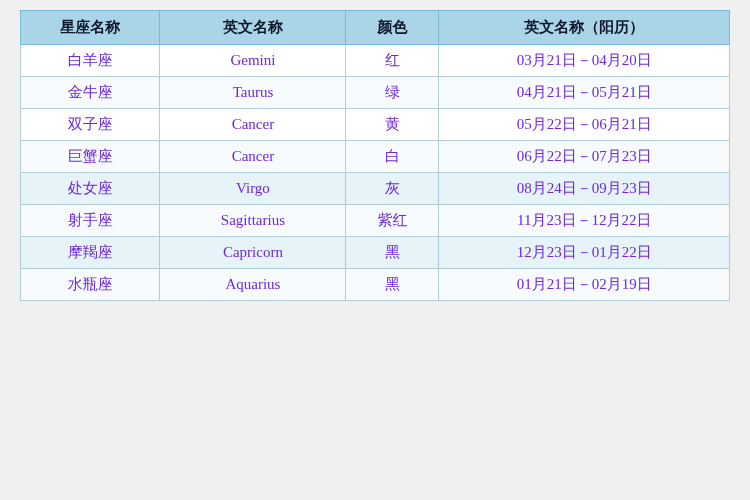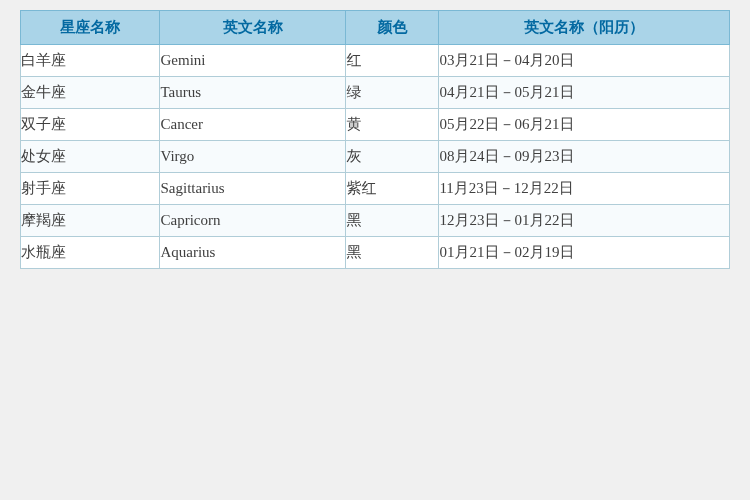--- a/index.html
+++ b/index.html
@@ -23,28 +23,28 @@
       width: 100%;
       border-collapse: collapse;
       background: #fff;
     }
     th {
       background-color: #aad4e8;
       border: 1px solid #7ab8d4;
       padding: 7px 10px;
       text-align: center;
       font-weight: bold;
-      color: #0369a1;
+      color: #0f172a;
       font-size: 15px;
     }
     td {
       border: 1px solid #b0cdd8;
-      padding: 6px 0;
-      text-align: left;
-      color: #404040;
+      padding: 6px 10px;
+      text-align: center;
+      color: #6d28d9;
       font-size: 15px;
       background: #fff;
     }
     tr:nth-child(even) td {
       background: #f7fbfd;
     }
     .highlighted td {
       background: #e6f3f9;
     }
     .col-name { width: 120px; }
@@ -78,20 +78,26 @@
           <td>绿</td>
           <td>04月21日－05月21日</td>
         </tr>
         <tr>
           <td>双子座</td>
           <td>Cancer</td>
           <td>黄</td>
           <td>05月22日－06月21日</td>
         </tr>
         <tr class="highlighted">
+          <td>巨蟹座</td>
+          <td>Cancer</td>
+          <td>白</td>
+          <td>06月22日－07月23日</td>
+        </tr>
+        <tr class="highlighted">
           <td>处女座</td>
           <td>Virgo</td>
           <td>灰</td>
           <td>08月24日－09月23日</td>
         </tr>
         <tr>
           <td>射手座</td>
           <td>Sagittarius</td>
           <td>紫红</td>
           <td>11月23日－12月22日</td>

